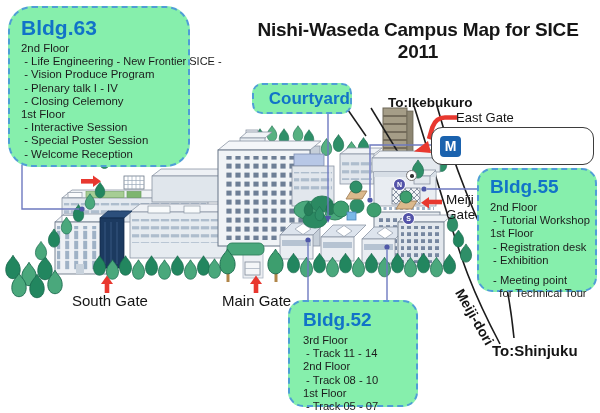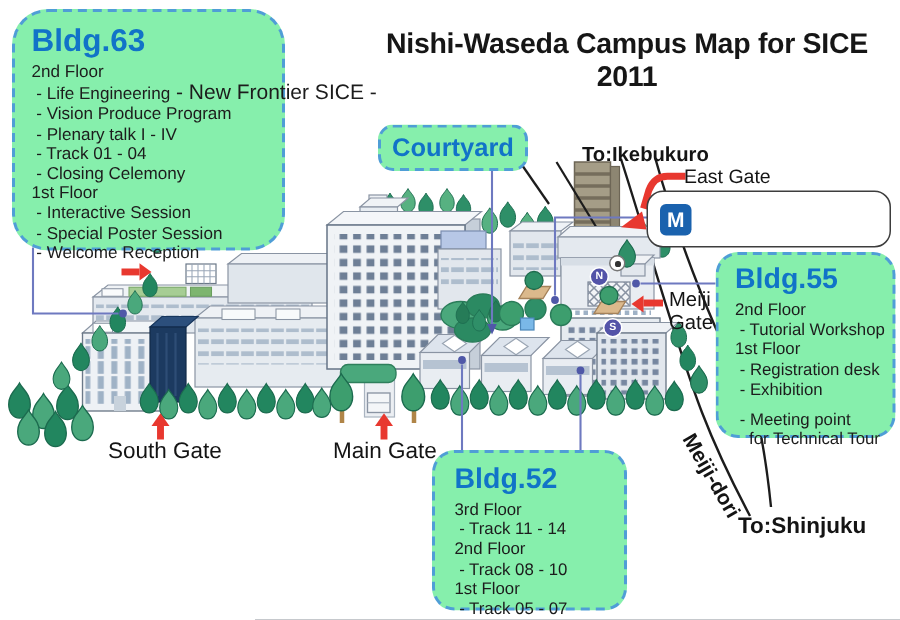--- a/index.html
+++ b/index.html
@@ -7,29 +7,29 @@
         font-family:"Liberation Sans",sans-serif;margin:0 auto;}
   .map-svg{position:absolute;left:0;top:0;z-index:1;}
   .map-svg .trees use{stroke:#1c6b4f;stroke-width:1px;}
 
   .title{position:absolute;left:236px;top:19px;width:364px;text-align:center;
          font-size:19px;font-weight:bold;color:#161616;z-index:3;letter-spacing:-0.2px;}
 
   .callout{position:absolute;border:2px dashed #4f9ed6;border-radius:18px;background:#86efac;z-index:4;box-sizing:border-box;}
   .ctitle{font-weight:bold;color:#1173c8;}
   .cl{white-space:pre;color:#1c1c1c;}
-  .tiny{font-size:14px;text-align:center;}
+  .tiny{font-size:11px;text-align:center;}
   .gap{margin-top:7px;}
 
   .co-b63{left:8px;top:6px;width:182px;height:161px;border-radius:24px;padding:8px 0 0 11px;}
   .co-b63 .ctitle{font-size:21px;margin-bottom:2px;}
   .co-b63 .cl{font-size:11.4px;line-height:13.2px;}
 
   .co-court{left:252px;top:83px;width:100px;height:31px;border-radius:10px;
-            display:flex;align-items:center;justify-content:center;}
+            display:flex;align-items:center;justify-content:flex-end;}
   .co-court .ctitle{font-size:17px;}
 
   .co-b55{left:477px;top:168px;width:120px;height:124px;border-radius:15px;padding:6px 0 0 11px;}
   .co-b55 .ctitle{font-size:19px;margin-bottom:3px;}
   .co-b55 .cl{font-size:11.2px;line-height:13.2px;}
 
   .co-b52{left:288px;top:300px;width:130px;height:107px;border-radius:15px;padding:7px 0 0 13px;}
   .co-b52 .ctitle{font-size:19px;margin-bottom:3px;}
   .co-b52 .cl{font-size:11.2px;line-height:13.2px;}
 
@@ -343,21 +343,20 @@
   </svg>
 
   <div class="title">Nishi-Waseda Campus Map for SICE 2011</div>
 
   <div class="callout co-b63">
     <div class="ctitle">Bldg.63</div>
     <div class="cl">2nd Floor</div>
     <div class="cl"><span> - Life Engineering</span><span class="tiny"> - New Frontier SICE -</span></div>
     <div class="cl"> - Vision Produce Program</div>
     <div class="cl"> - Plenary talk I - IV</div>
-    <div class="cl"> - Track 01 - 04</div>
     <div class="cl"> - Closing Celemony</div>
     <div class="cl">1st Floor</div>
     <div class="cl"> - Interactive Session</div>
     <div class="cl"> - Special Poster Session</div>
     <div class="cl"> - Welcome Reception</div>
   </div>
 
   <div class="callout co-court">
     <div class="ctitle">Courtyard</div>
   </div>

